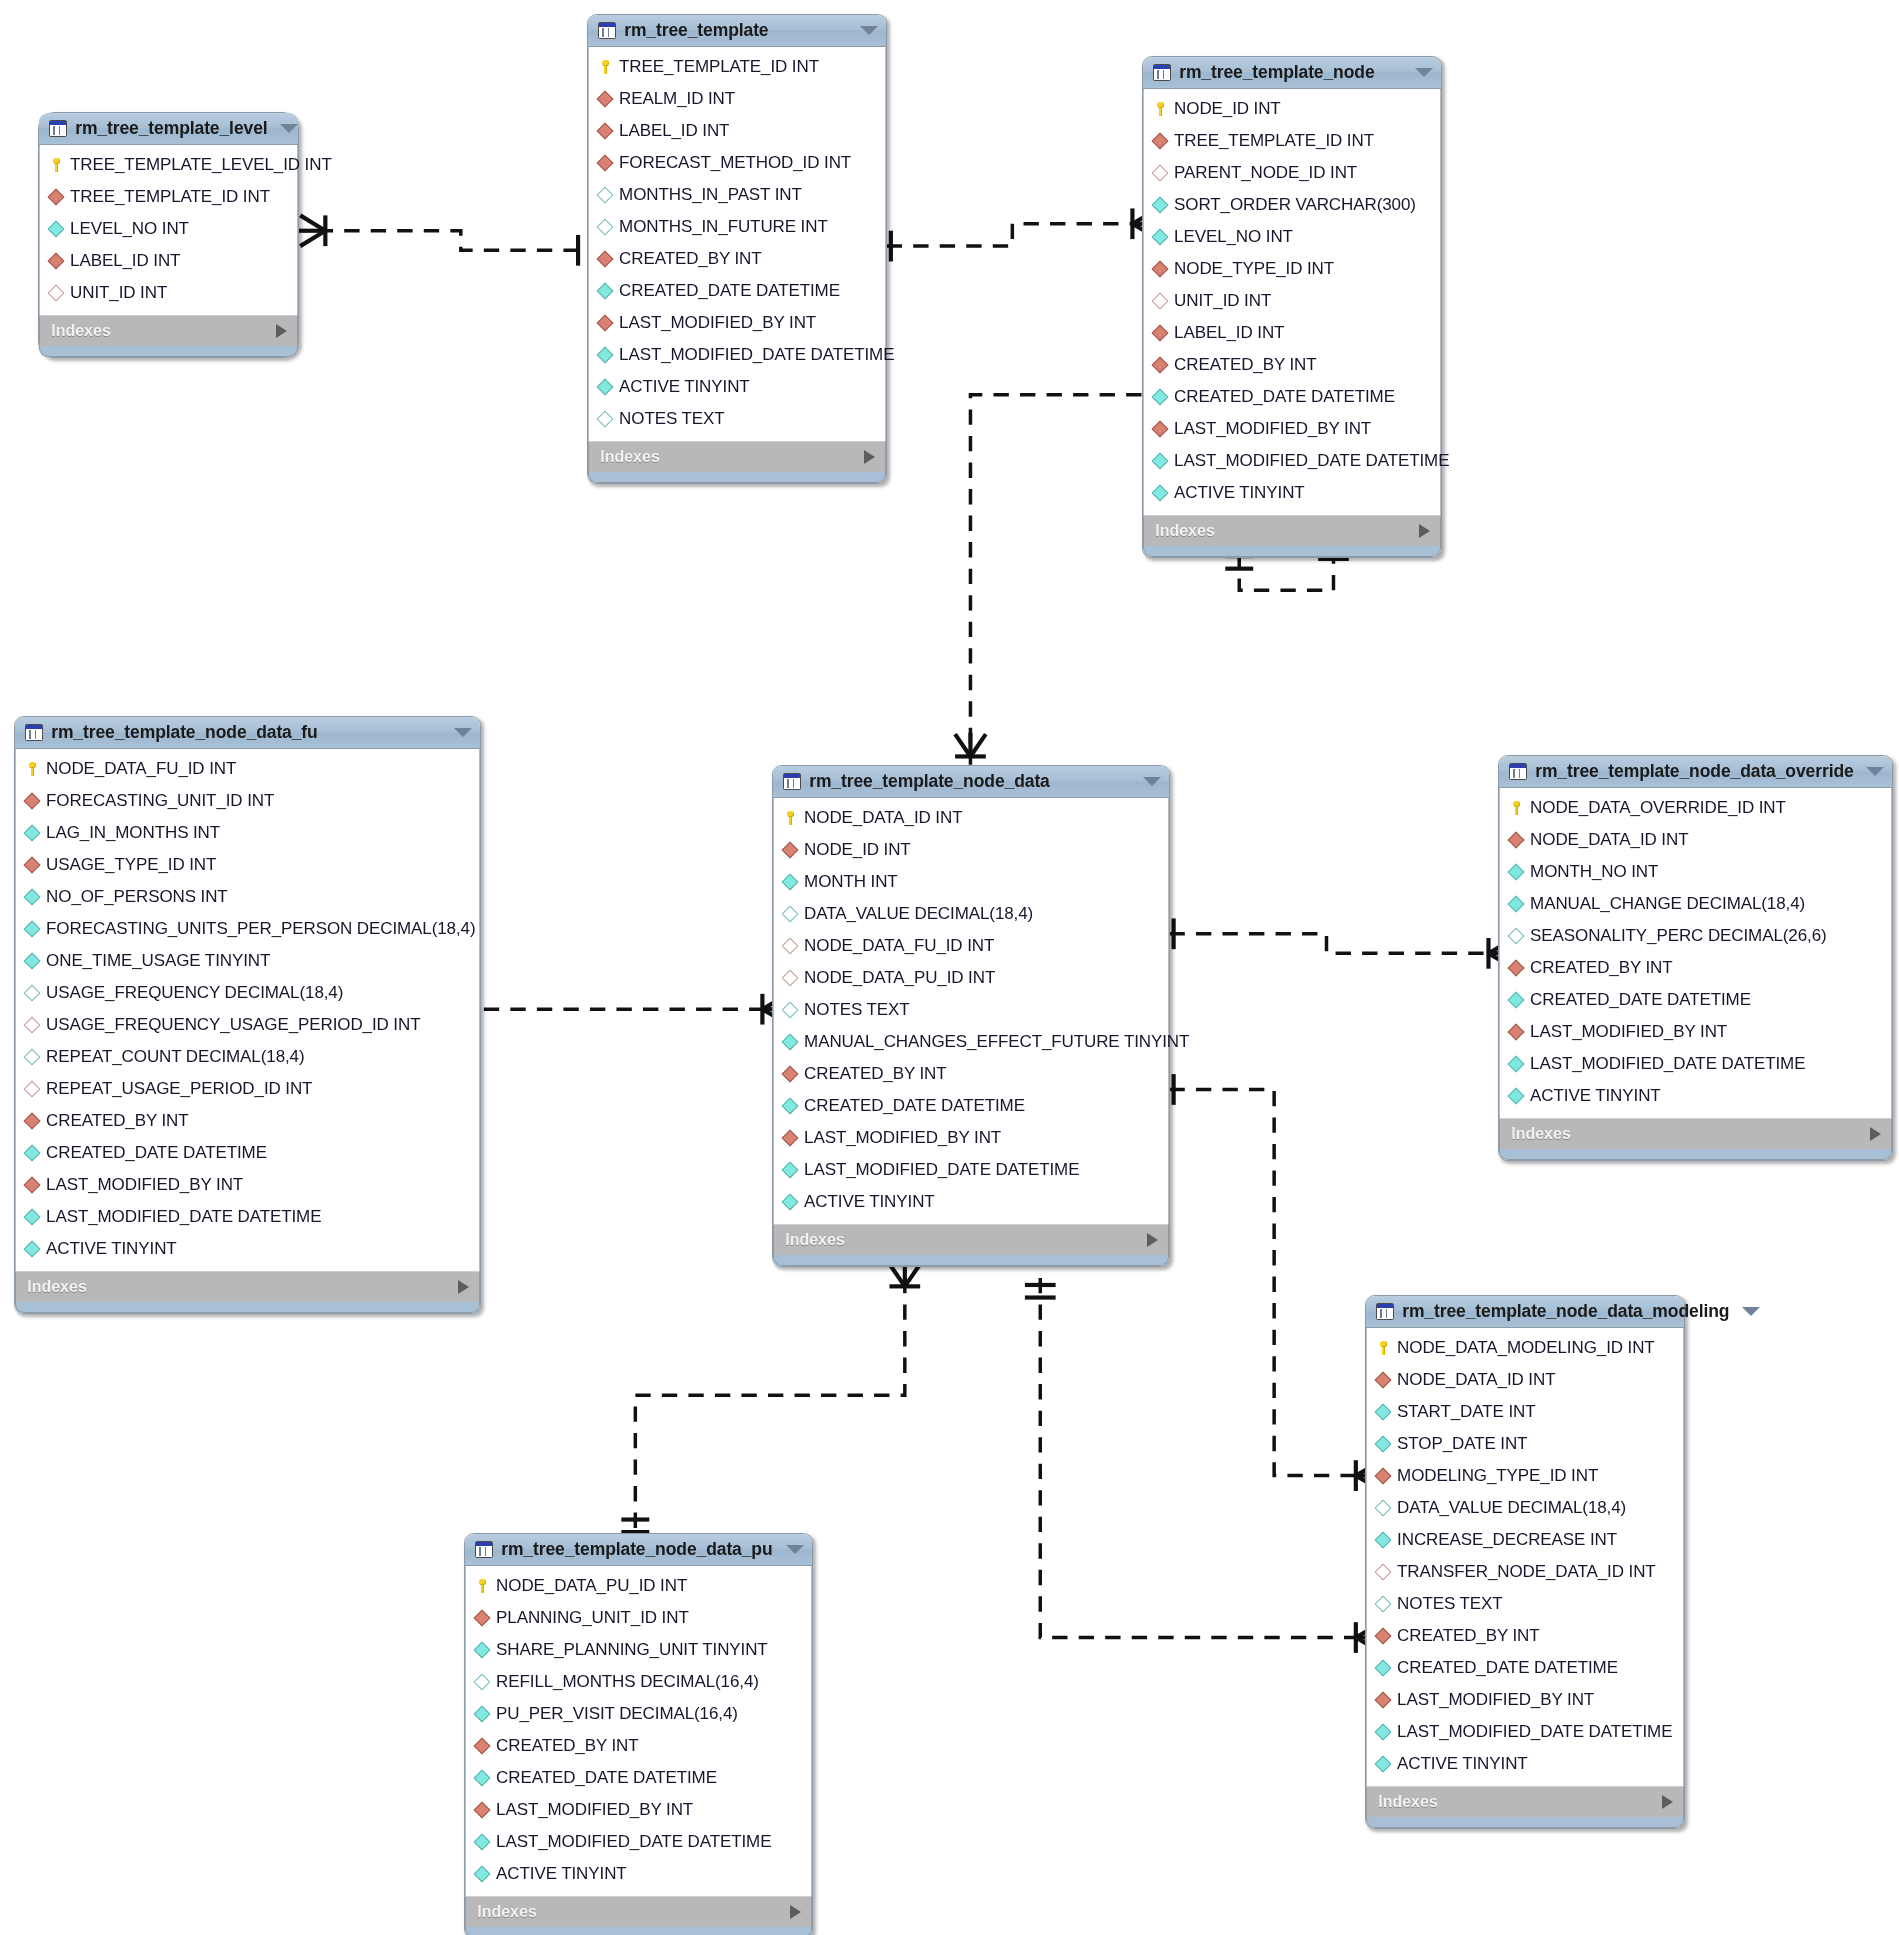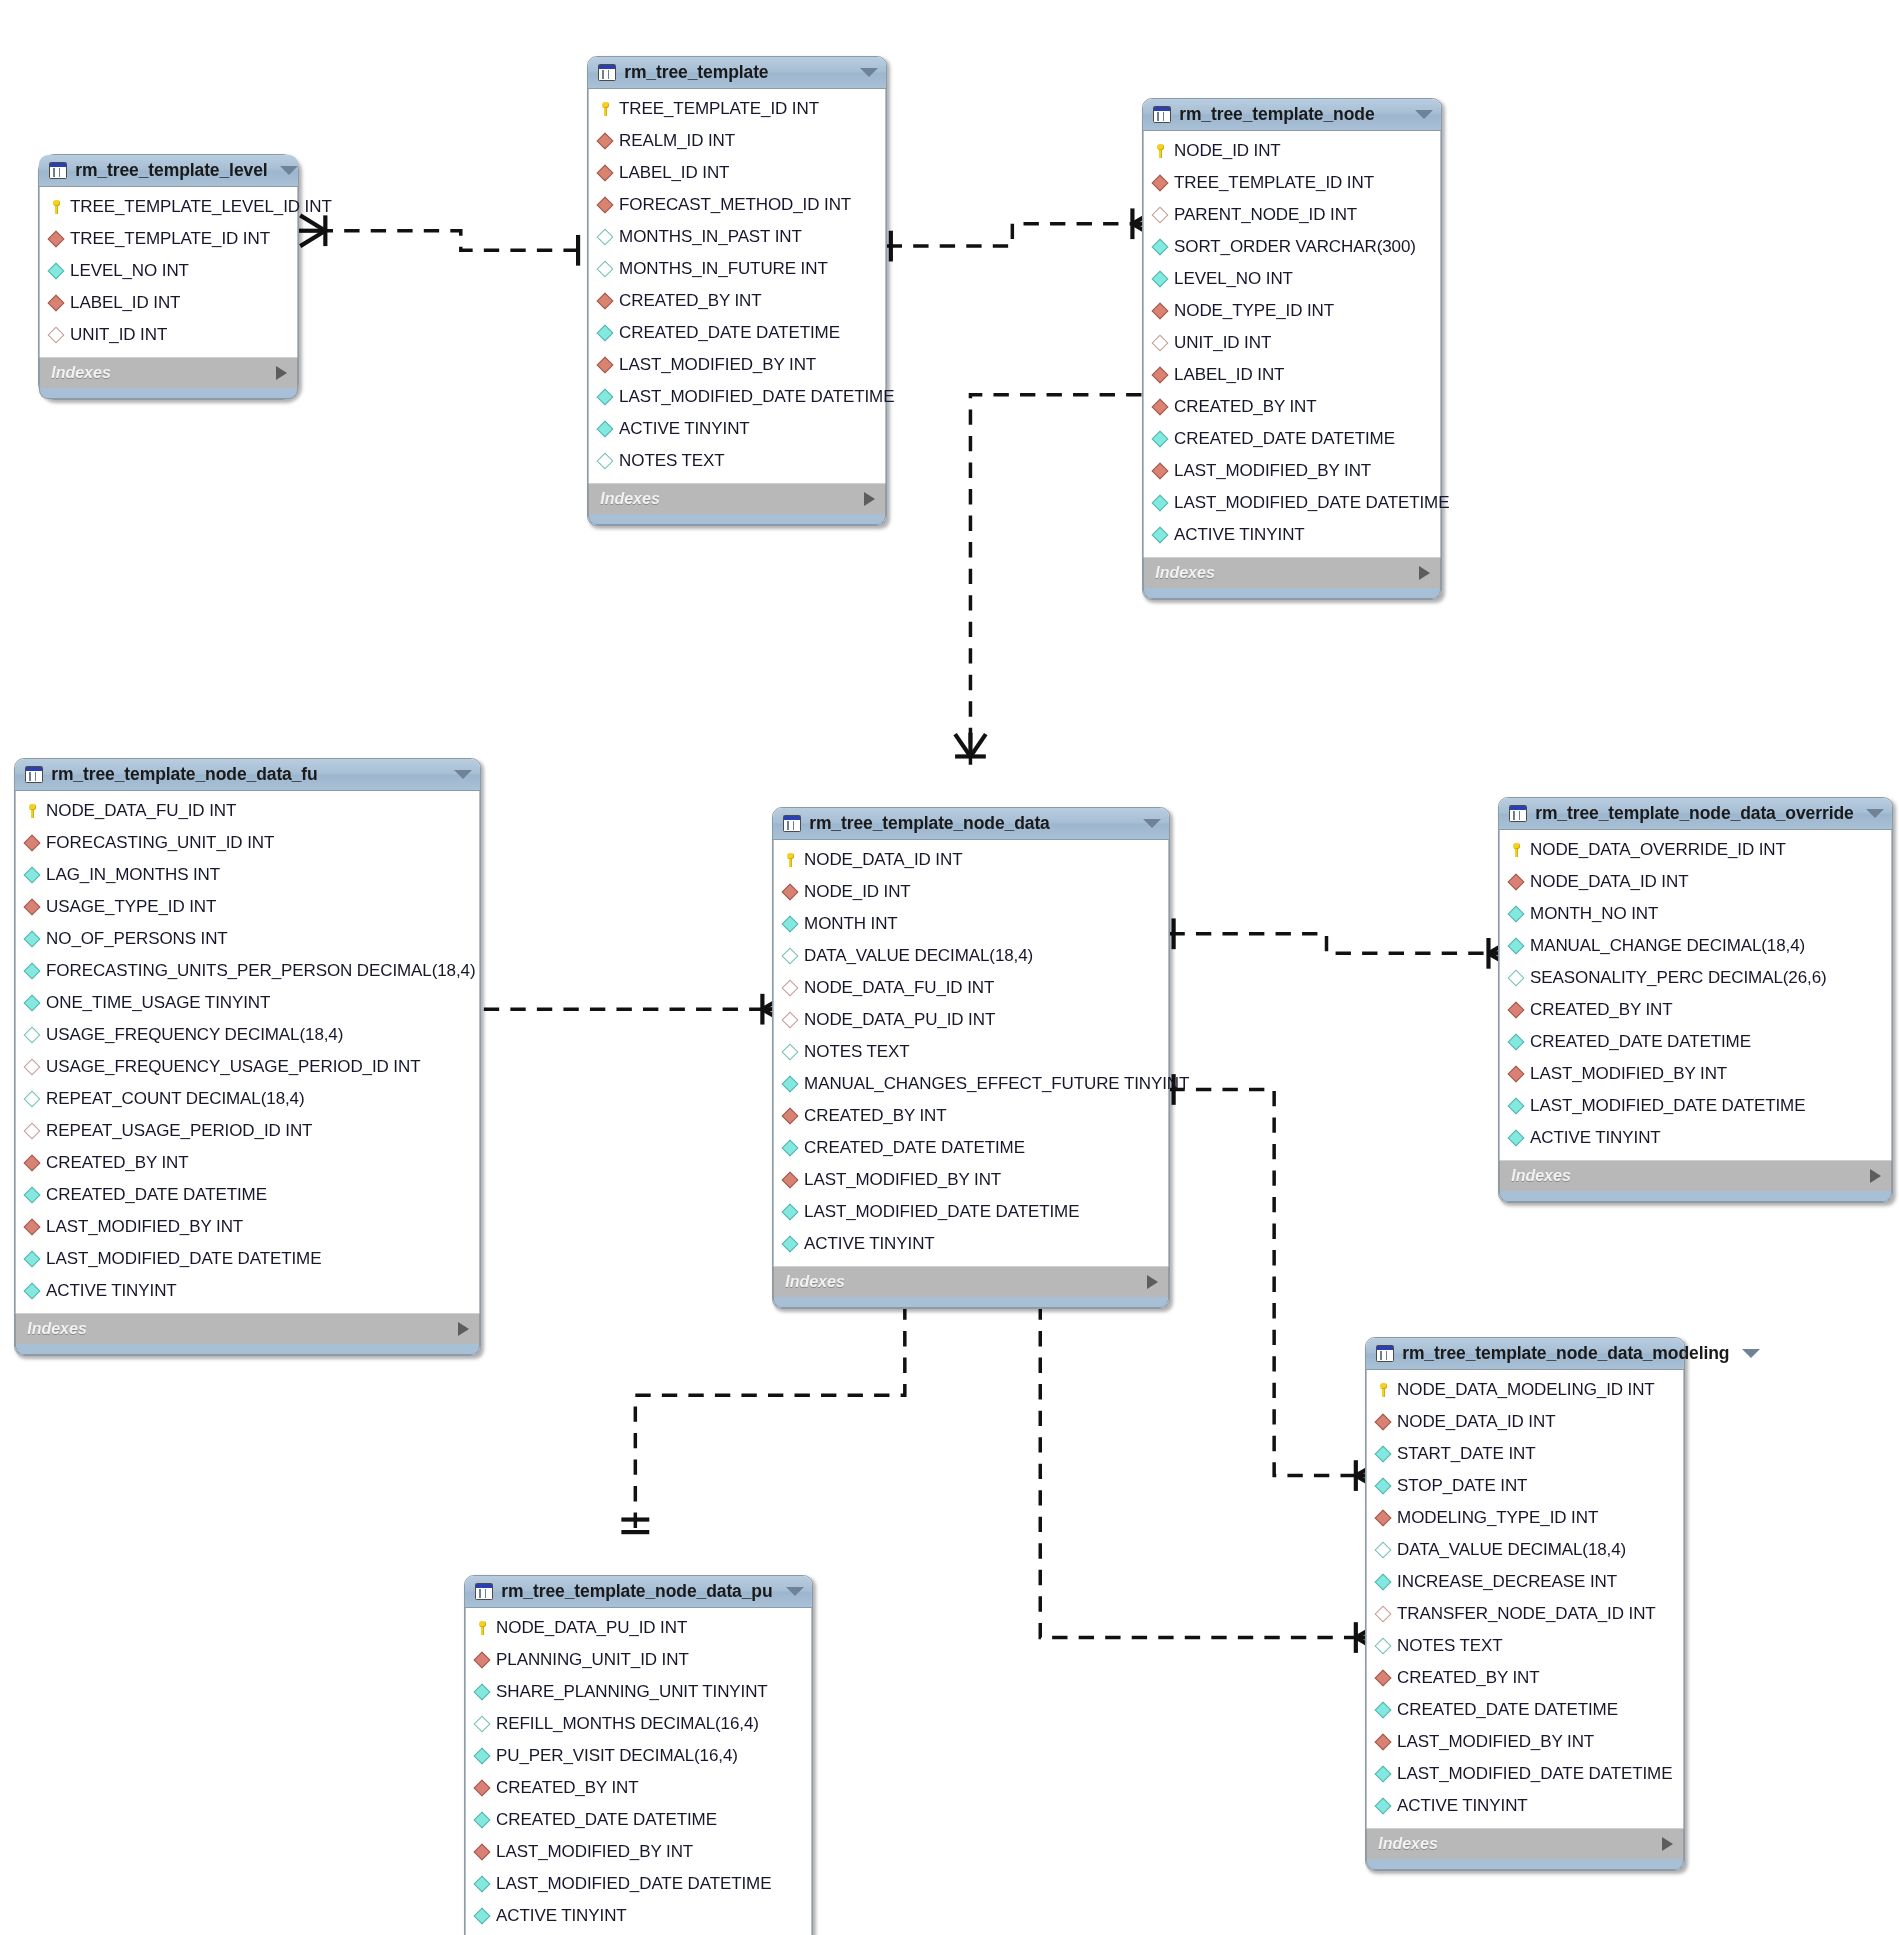--- a/index.html
+++ b/index.html
@@ -30,21 +30,20 @@
 
   
   .tbl {
     position: absolute;
     z-index: 5;
     border-radius: 9.8px;
     background: #ffffff;
     box-shadow: 2.1px 2.8px 3.5px rgba(0,0,0,0.30);
     border: 0.7px solid #8d9aa8;
     overflow: visible;
-    margin-top: 42px;
   }
   .tbl-header {
     height: 32px;
     display: flex;
     align-items: center;
     gap: 8.4px;
     padding: 0 8.4px 0 9.8px;
     background: linear-gradient(to bottom, #b9cde0 0%, #a6bed4 48%, #9cb6cf 52%, #a9c1d6 100%);
     border-top-left-radius: 9px;
     border-top-right-radius: 9px;
@@ -145,21 +144,20 @@
 
   .tbl-indexes {
     height: 31px;
     display: flex;
     align-items: center;
     padding: 0 9.8px 0 11.2px;
     background: #b8b8b8;
     border-left: 0.7px solid #9a9a9a;
     border-right: 0.7px solid #9a9a9a;
     border-top: 0.7px solid #cfcfcf;
-    font-style: italic;
   }
   .idx-label {
     flex: 1 1 auto;
     font-size: 16px;
     font-weight: bold;
     color: #f2f2f2;
     text-shadow: 0 0.7px 0 #8a8a8a;
   }
   .idx-arrow {
     width: 0; height: 0;

